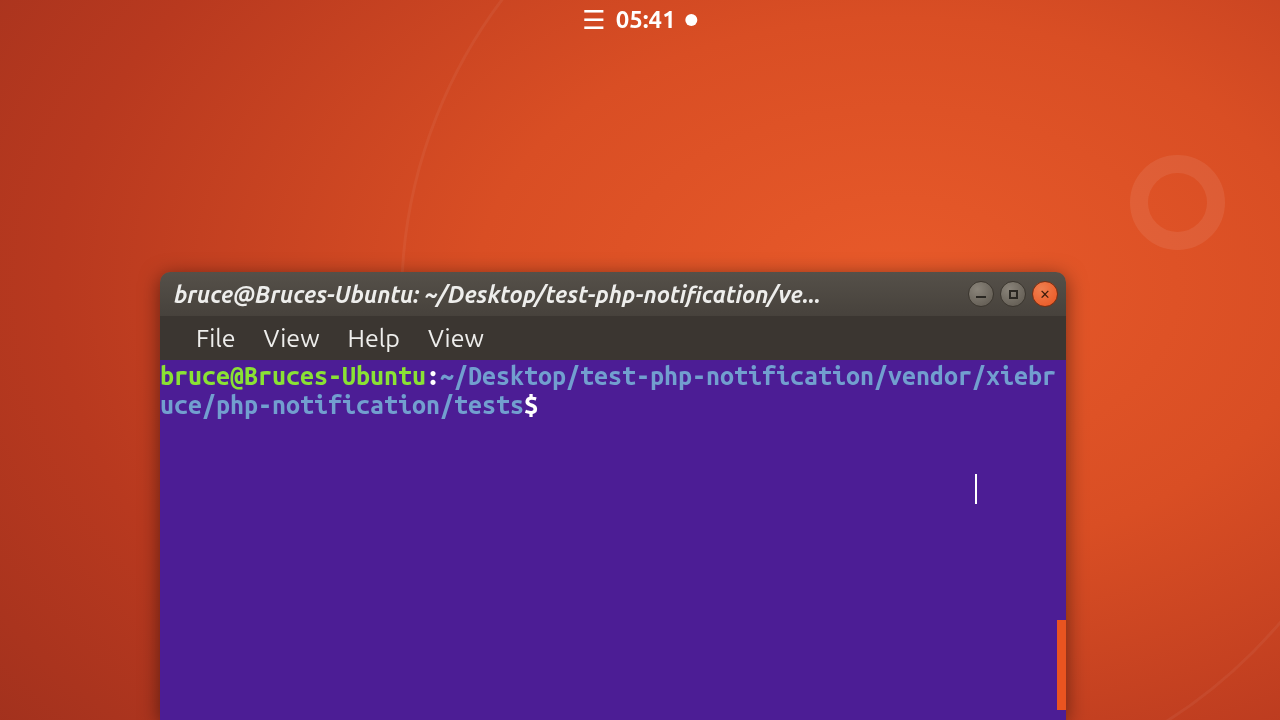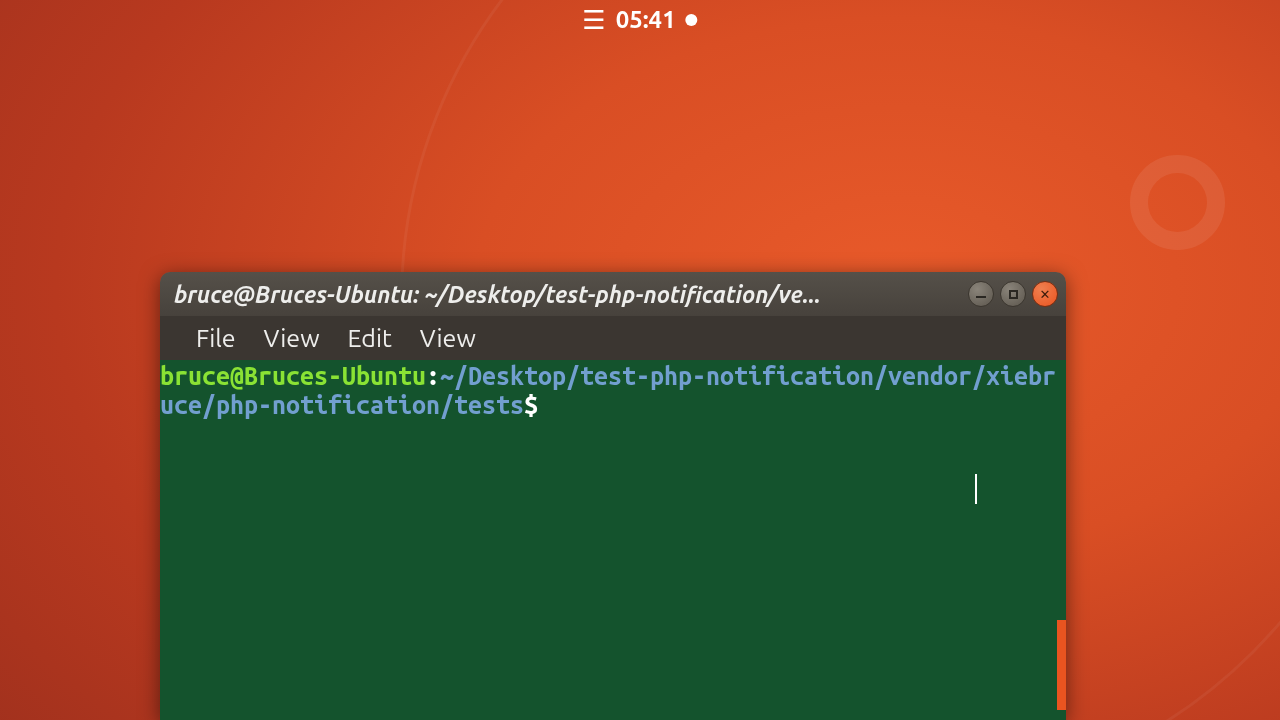--- a/index.html
+++ b/index.html
@@ -122,21 +122,21 @@
       padding: 0 22px;
       gap: 0;
     }
     .menubar-item {
       color: #eeeeec;
       font-size: 25px;
       padding: 4px 14px;
       cursor: pointer;
     }
     .terminal-body {
-      background: #14532d;
+      background: #4c1d95;
       min-height: 360px;
       padding: 2px 6px 2px 0;
       font-family: "Ubuntu Mono", "DejaVu Sans Mono", monospace;
       font-size: 25px;
       font-weight: bold;
       line-height: 29px;
       position: relative;
       color: #eeeeec;
       word-break: break-all;
     }
@@ -181,21 +181,21 @@
     <div class="titlebar-title">bruce@Bruces-Ubuntu: ~/Desktop/test-php-notification/ve...</div>
     <div class="window-controls">
       <div class="win-btn win-min"></div>
       <div class="win-btn win-max"></div>
       <div class="win-btn win-close"></div>
     </div>
   </div>
   <div class="menubar">
     <div class="menubar-item">File</div>
     <div class="menubar-item">View</div>
-    <div class="menubar-item">Edit</div>
+    <div class="menubar-item">Help</div>
     <div class="menubar-item">View</div>
   </div>
   <div class="terminal-body">
     <span class="term-line"><span class="prompt-user">bruce@Bruces-Ubuntu</span><span class="prompt-colon">:</span><span class="prompt-path">~/Desktop/test-php-notification/vendor/xiebruce/php-notification/tests</span><span class="prompt-dollar">$</span></span>
     <div class="text-cursor"></div>
     <div class="scrollbar-thumb"></div>
   </div>
 </div>
 
 </body></html>

